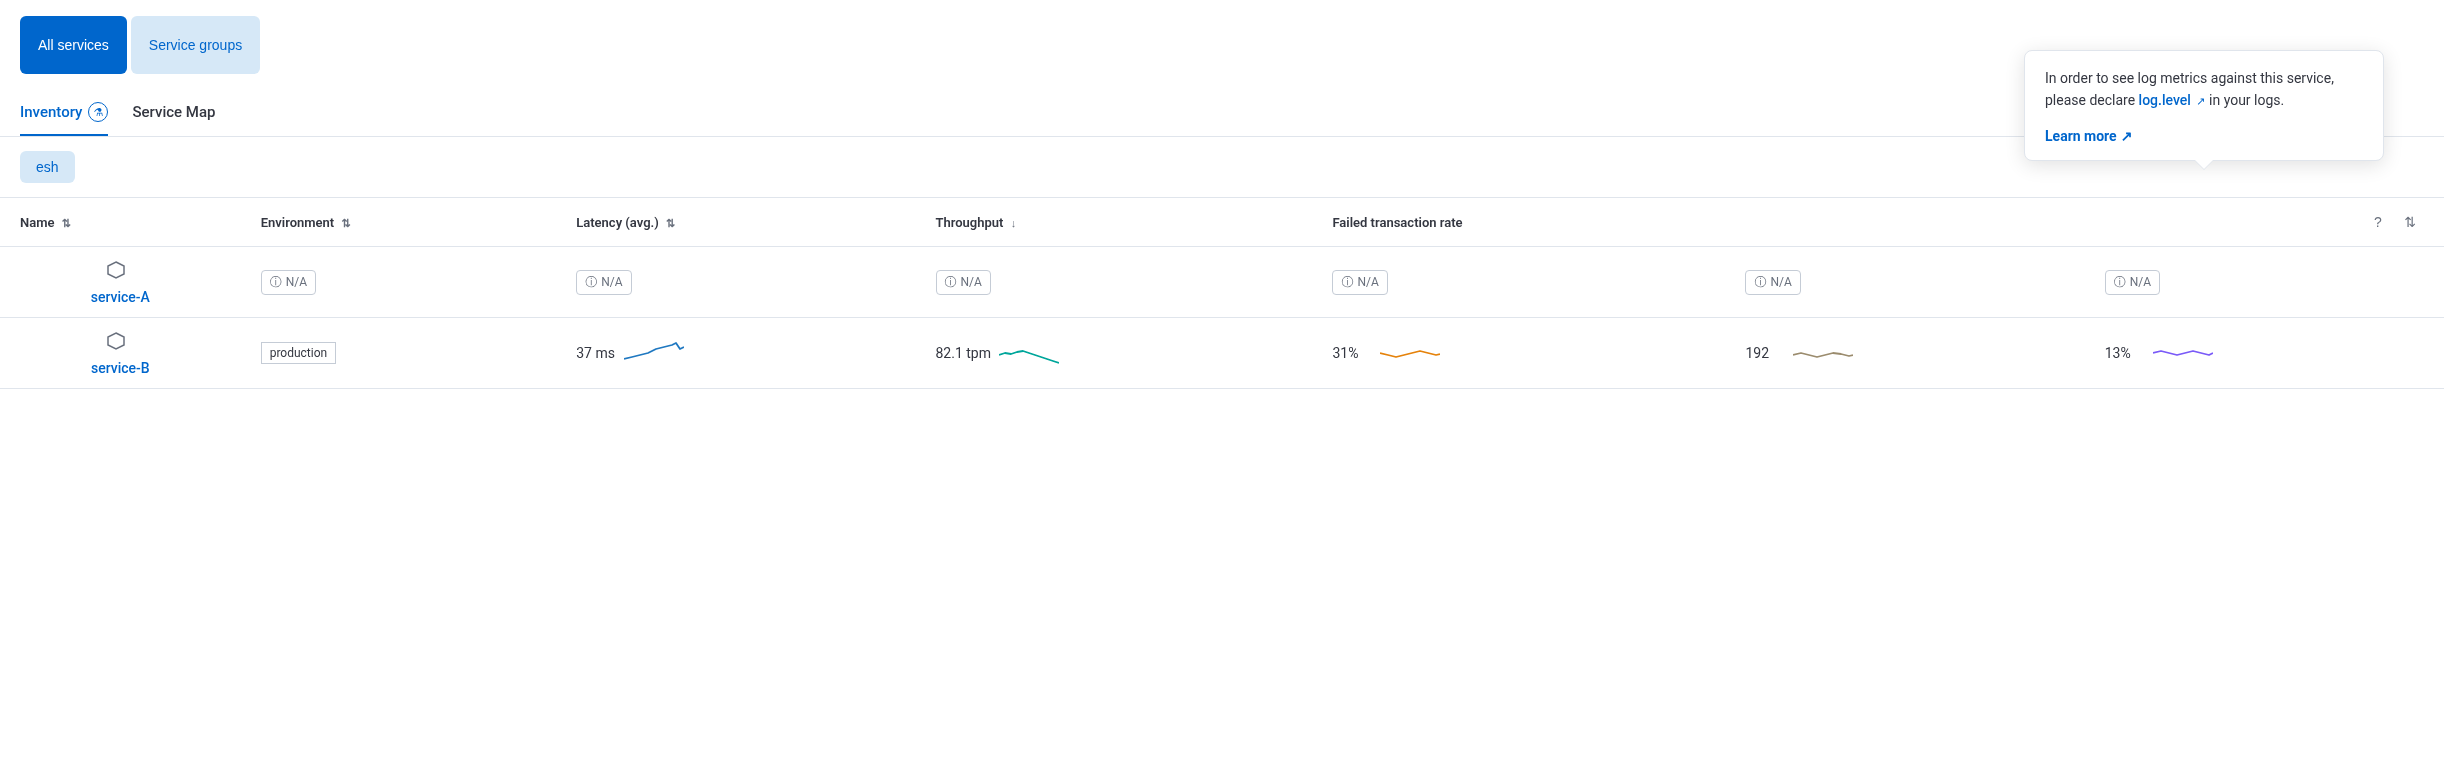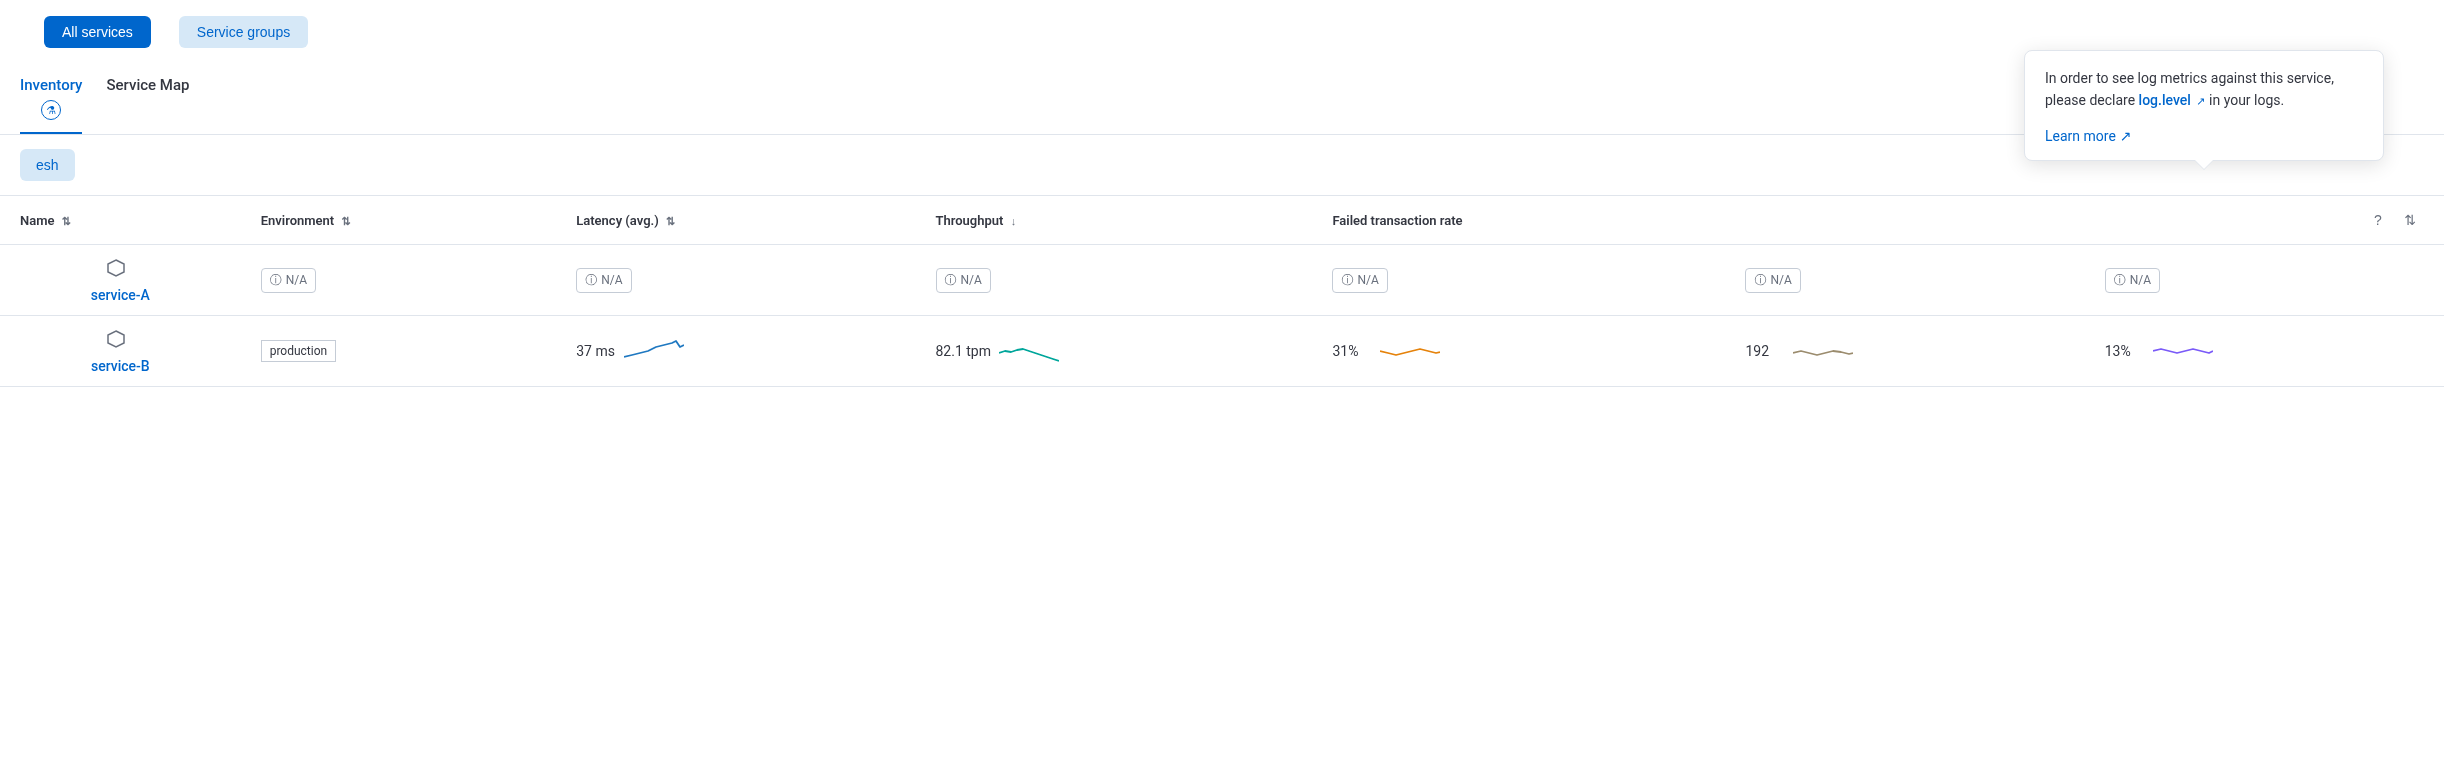--- a/index.html
+++ b/index.html
@@ -20,27 +20,26 @@
 
     
     .top-tabs {
       display: flex;
       gap: 4px;
       padding: 16px 20px;
       background: #fff;
     }
 
     .tab-btn {
-      padding: 8px 18px;
+      padding: 21px 18px;
       border-radius: 6px;
       border: none;
       cursor: pointer;
       font-size: 14px;
       font-weight: 500;
-      margin-left: 24px;
     }
 
     .tab-btn.active {
       background: #0066cc;
       color: #fff;
     }
 
     .tab-btn.inactive {
       background: #d6e8f7;
       color: #0066cc;
@@ -60,21 +59,20 @@
       align-items: center;
       gap: 6px;
       padding: 12px 0;
       margin-right: 24px;
       font-size: 15px;
       font-weight: 500;
       color: #343741;
       cursor: pointer;
       border-bottom: 2px solid transparent;
       text-decoration: none;
-      flex-direction: column;
     }
 
     .sub-tab.active {
       color: #0066cc;
       border-bottom: 2px solid #0066cc;
     }
 
     .sub-tab .flask-icon {
       display: inline-flex;
       align-items: center;
@@ -339,21 +337,21 @@
       margin-left: 2px;
       font-size: 11px;
     }
 
     .learn-more-link {
       display: inline-flex;
       align-items: center;
       gap: 4px;
       color: #0066cc;
       font-size: 14px;
-      font-weight: 400;
+      font-weight: 700;
       text-decoration: none;
     }
 
     
     .popover::after {
       content: '';
       position: absolute;
       bottom: -9px;
       left: 50%;
       transform: translateX(-50%);

